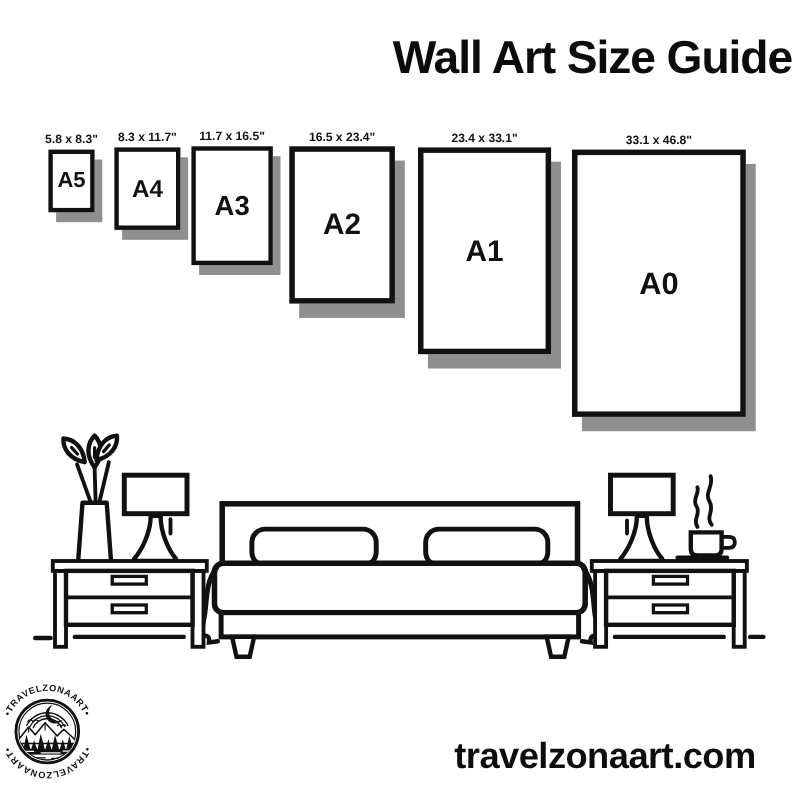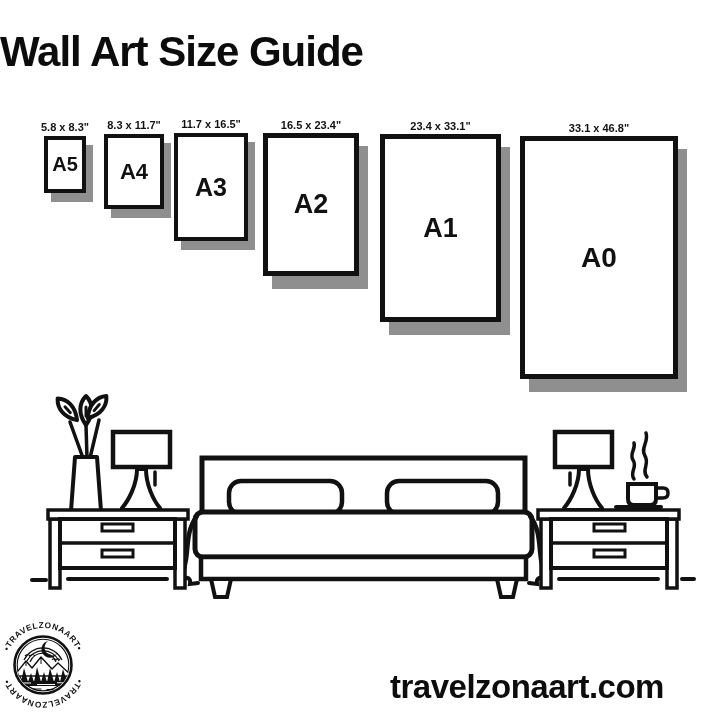--- a/index.html
+++ b/index.html
@@ -2,21 +2,21 @@
 <html><head>
 <meta charset="utf-8">
 <style>
   html,body{margin:0;padding:0;}
   body{
     width:720px;height:720px;position:relative;overflow:hidden;
     background:#ffffff;color:#111;
     font-family:"Liberation Sans", sans-serif;
   }
   .title{
-    position:absolute;left:0;top:28px;width:720px;text-align:left;
+    position:absolute;left:0;top:28px;width:720px;text-align:right;
     font-size:42px;font-weight:800;letter-spacing:-1px;color:#0c0c0c;
   }
   .frame{
     position:absolute;background:#fff;border:4px solid #111;box-sizing:border-box;
     display:flex;align-items:center;justify-content:center;
     font-weight:700;color:#111;
   }
   .shadow-s{box-shadow:7px 9px 0 #8f8f8f;}
   .shadow-l{box-shadow:9px 13px 0 #8f8f8f;border-width:5px;}
   .f-a5{left:44px;top:136px;width:42px;height:57px;font-size:20px;}
@@ -26,21 +26,21 @@
   .f-a1{left:380px;top:134px;width:121px;height:188px;font-size:27px;}
   .f-a0{left:520px;top:136px;width:158px;height:243px;font-size:28px;}
   .dims{
     position:absolute;bottom:100%;left:50%;transform:translateX(-50%);
     margin-bottom:7px;font-size:11px;font-weight:700;white-space:nowrap;color:#111;
   }
   .bedroom{position:absolute;left:20px;top:380px;width:690px;height:230px;}
   .logo{position:absolute;left:-3px;top:616px;width:96px;height:104px;}
   .logo text{font-family:"Liberation Sans", sans-serif;}
   .website{
-    position:absolute;left:390px;top:668px;width:320px;
+    position:absolute;left:390px;top:668px;width:320px;text-align:center;
     font-size:33px;font-weight:800;letter-spacing:-0.5px;color:#0d0d0d;
   }
 </style>
 </head>
 <body>
 
 <div class="title">Wall Art Size Guide</div>
 
 <div class="frame f-a5 shadow-s">
   <span class="dims">5.8 x 8.3"</span>

